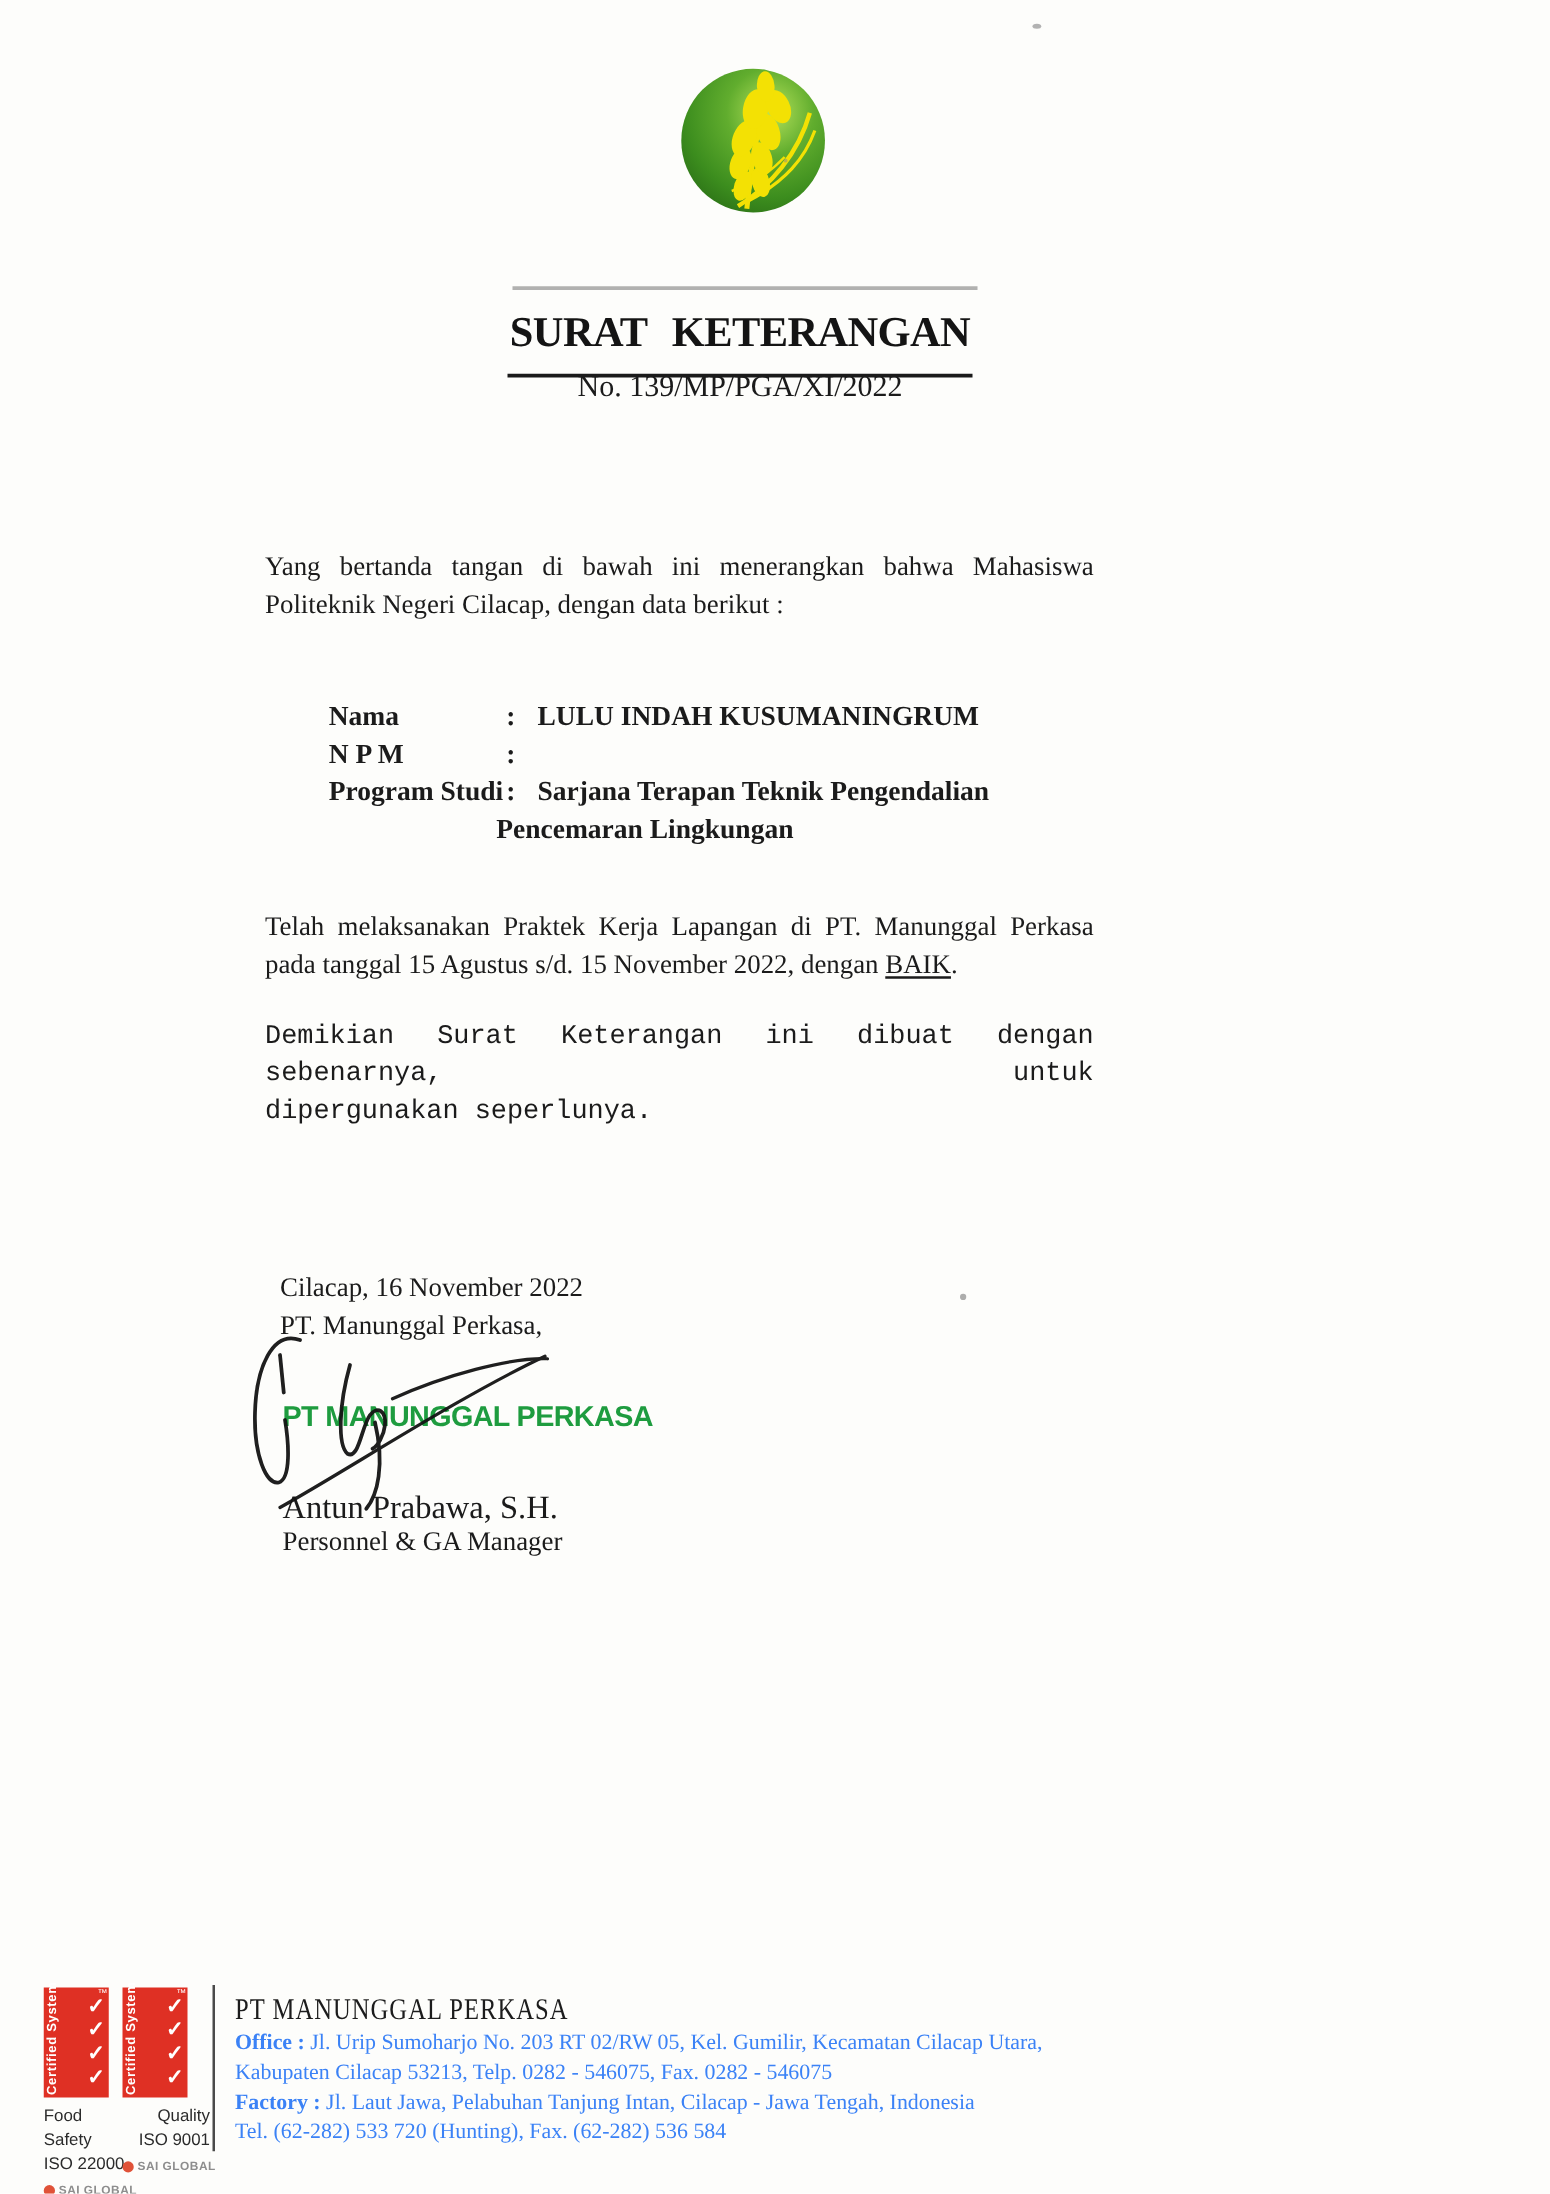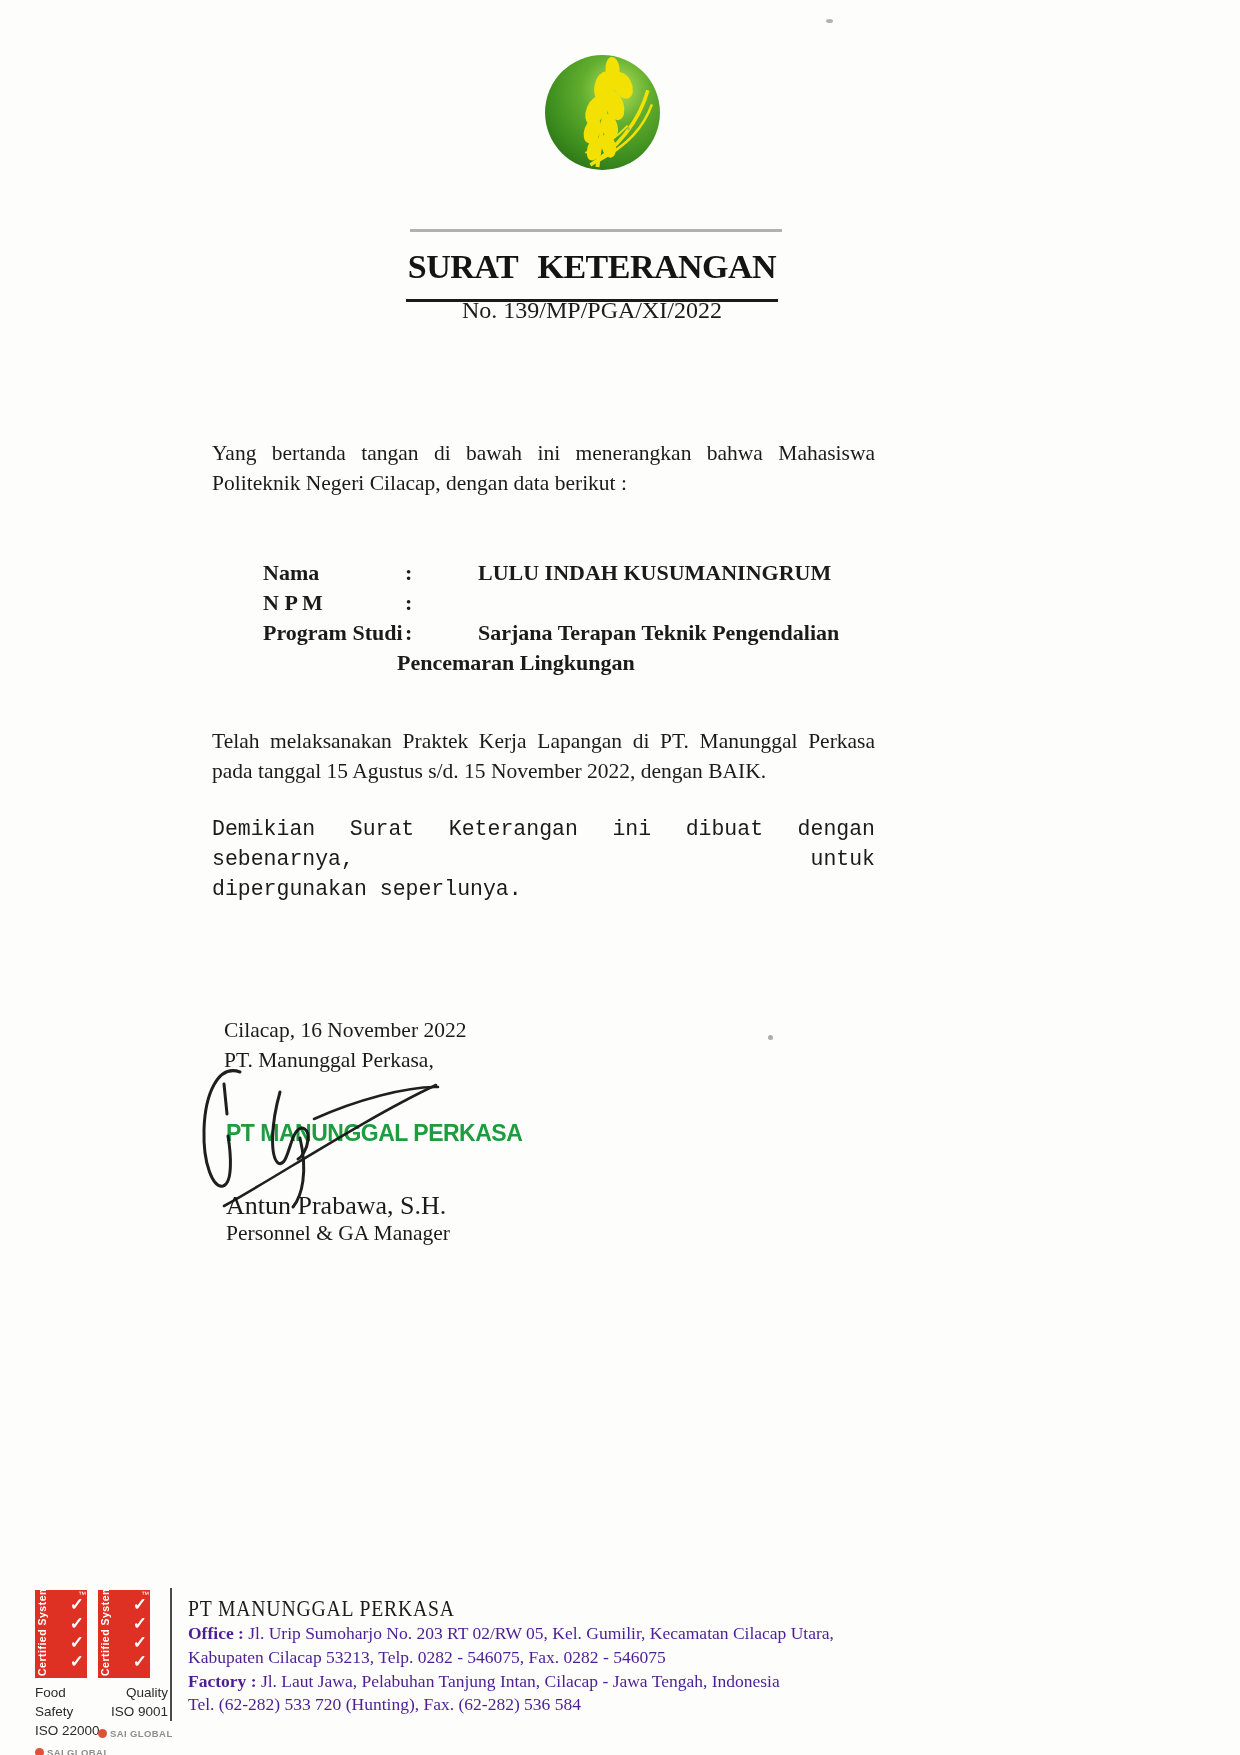--- a/index.html
+++ b/index.html
@@ -16,28 +16,28 @@
   .title {
     display:inline-block; font-size:34px; font-weight:bold; letter-spacing:-0.5px;
     word-spacing:12px; color:#141414; border-bottom:3px solid #1a1a1a; padding:0 2px 13px 2px;
     white-space:nowrap;
   }
   .doc-number { position:absolute; left:392px; top:297px; width:400px; text-align:center; font-size:24px; }
 
   
   .para { position:absolute; left:212px; width:663px; font-size:21.5px; line-height:30px; }
   .jline { text-align:justify; text-align-last:justify; }
-  .u { text-underline-offset:3px; }
+  .u { text-decoration:underline; text-underline-offset:3px; }
 
   
   .fields { position:absolute; left:263px; top:558px; width:640px; font-size:22px; font-weight:bold; line-height:30px; }
   .frow { display:flex; }
   .flabel { width:142px; }
   .fcolon { width:25px; }
-  .fvalue { flex:1;margin-left:48px; }
+  .fvalue { flex:1; }
   .fwrapline { padding-left:134px; }
 
   
   .closing { position:absolute; left:224px; top:1015px; font-size:21.5px; line-height:30px; }
   .stamp {
     position:absolute; left:226px; top:1120px; z-index:2;
     font-family:"Liberation Sans", sans-serif; font-weight:800; font-size:23px;
     letter-spacing:-0.5px; color:var(--stamp-green, #1e9c3f); white-space:nowrap;
   }
   .signature-svg { position:absolute; left:196px; top:1056px; z-index:3; }
@@ -72,21 +72,21 @@
   .cap1 { left:35px; top:1683px; }
   .cap2 { left:98px; top:1683px;text-align:right; }
   .sai { display:flex; align-items:center; gap:3px; margin-top:3px; }
   .sai .sdot { width:9px; height:9px; border-radius:50%; background:#e05238; flex:0 0 auto; }
   .sai .stxt { font-size:9.5px; font-weight:bold; color:#8d8d8d; letter-spacing:.4px; white-space:nowrap; }
 
   .footer-company {
     position:absolute; left:188px; top:1595px; font-size:24px; letter-spacing:1px;
     transform:scaleX(0.82); transform-origin:left top; white-space:nowrap; color:#1c1c1c;
   }
-  .footer-lines { position:absolute; left:188px; top:1622px; width:740px; font-size:17.5px; line-height:23.8px; color:#4c1d95; }
+  .footer-lines { position:absolute; left:188px; top:1622px; width:740px; font-size:17.5px; line-height:23.8px; color:#3b82f6; }
   .blabel { font-weight:bold; }
 </style>
 </head>
 <body>
 
 <div id="page">
 
   <svg class="abs" style="left:542px; top:52px;" width="121" height="121" viewBox="0 0 120 120">
     <defs>
       <radialGradient id="gglobe" cx="62%" cy="30%" r="80%">

